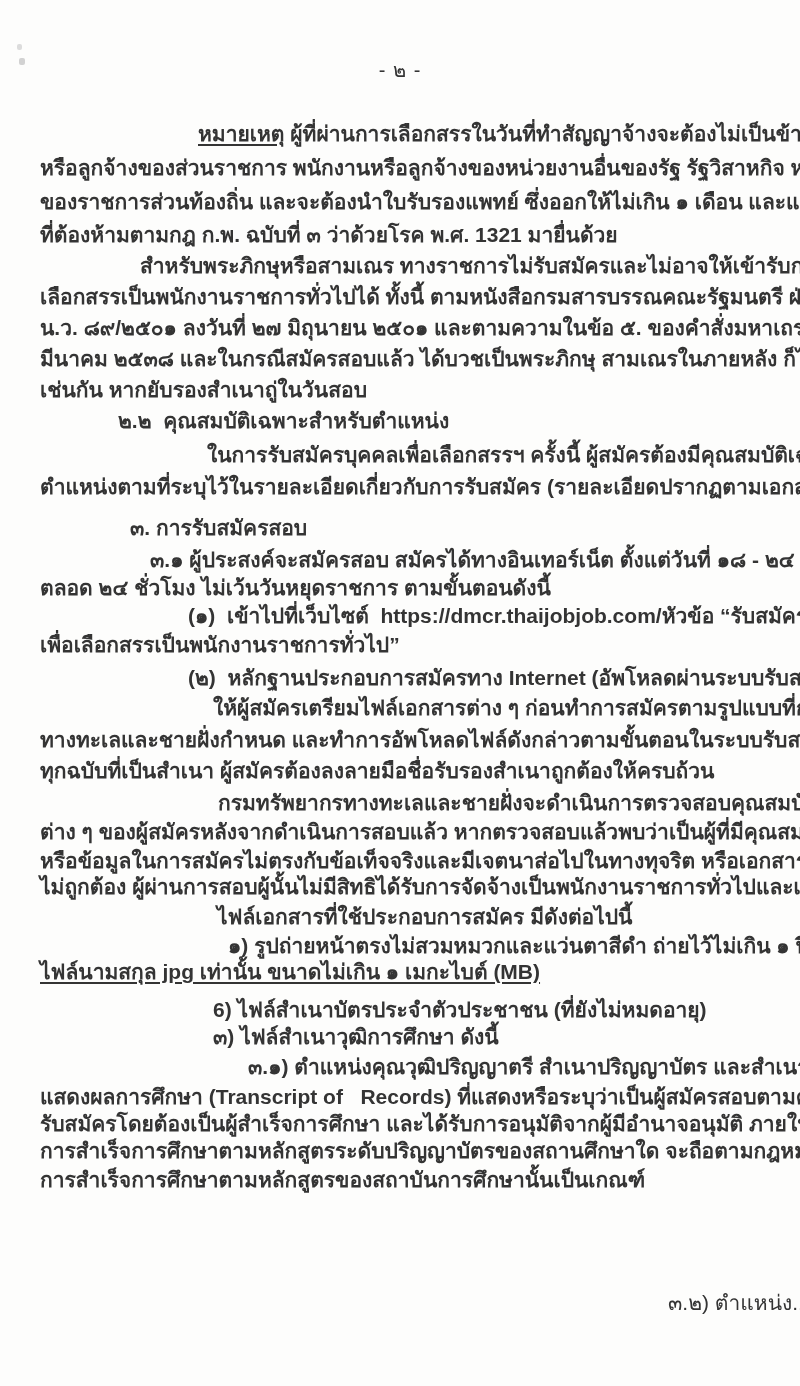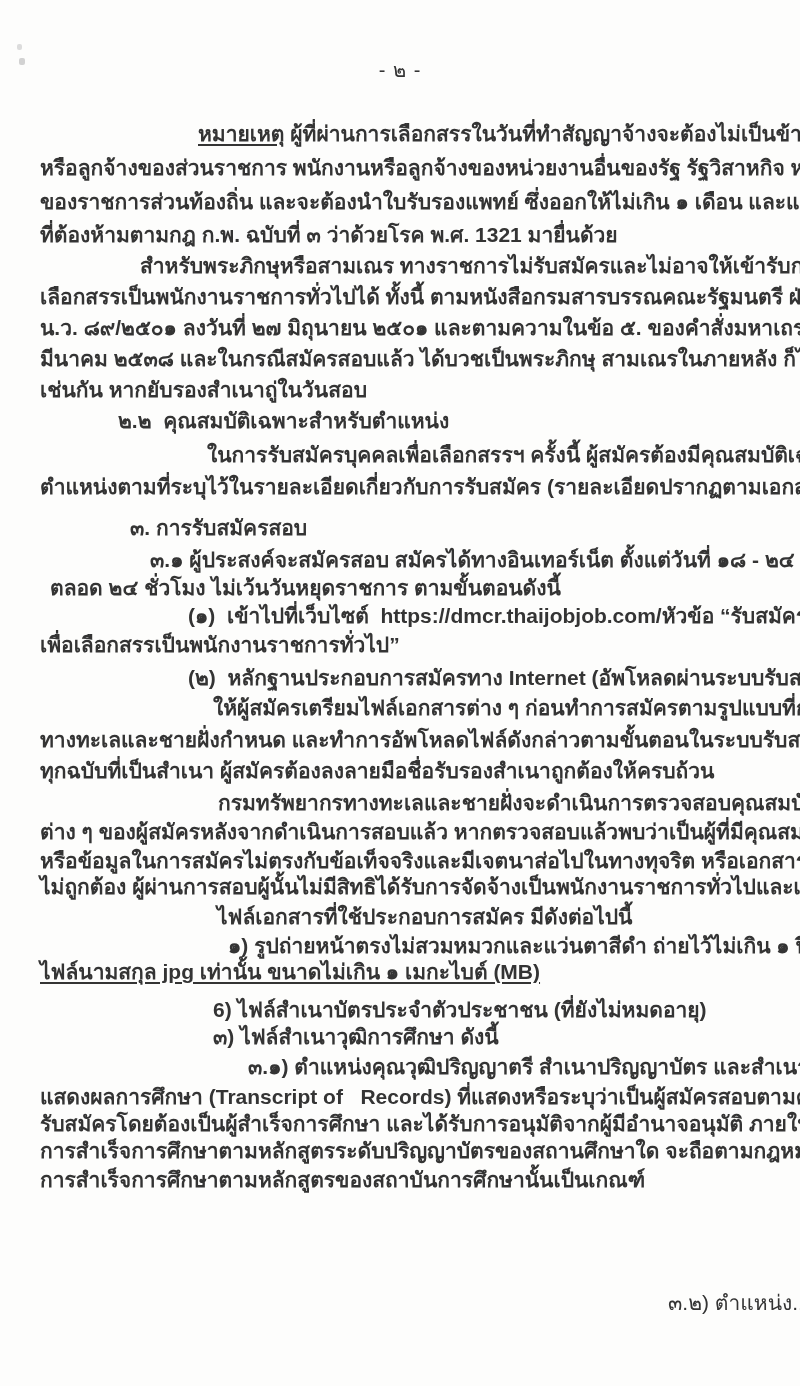--- a/index.html
+++ b/index.html
@@ -63,21 +63,21 @@
       <div class="line" style="top: 252px; left: 140px;"><span>สำหรับพระภิกษุหรือสามเณร ทางราชการไม่รับสมัครและไม่อาจให้เข้ารับการ</span></div>
       <div class="line" style="top: 283px; left: 40px;"><span>เลือกสรรเป็นพนักงานราชการทั่วไปได้ ทั้งนี้ ตามหนังสือกรมสารบรรณคณะรัฐมนตรี ฝ่ายบริหาร ที่</span></div>
       <div class="line" style="top: 314px; left: 40px;"><span>น.ว. ๘๙/๒๕๐๑ ลงวันที่ ๒๗ มิถุนายน ๒๕๐๑ และตามความในข้อ ๕. ของคำสั่งมหาเถรสมาคม ลงวันที่ ๑๗</span></div>
       <div class="line" style="top: 345px; left: 40px;"><span>มีนาคม ๒๕๓๘ และในกรณีสมัครสอบแล้ว ได้บวชเป็นพระภิกษุ สามเณรในภายหลัง ก็ไม่อาจให้เข้าสอบได้</span></div>
       <div class="line" style="top: 376px; left: 40px;"><span>เช่นกัน หากยับรองสำเนาถู่ในวันสอบ</span></div>
       <div class="line" style="top: 407px; left: 118px;"><span>๒.๒  คุณสมบัติเฉพาะสำหรับตำแหน่ง</span></div>
       <div class="line" style="top: 441px; left: 207px;"><span>ในการรับสมัครบุคคลเพื่อเลือกสรรฯ ครั้งนี้ ผู้สมัครต้องมีคุณสมบัติเฉพาะสำหรับ</span></div>
       <div class="line" style="top: 473px; left: 40px;"><span>ตำแหน่งตามที่ระบุไว้ในรายละเอียดเกี่ยวกับการรับสมัคร </span><span class="b">(รายละเอียดปรากฏตามเอกสารแนบท้ายประกาศ)</span></div>
       <div class="line" style="top: 514px; left: 118px; margin-left: 12px;"><span class="b">๓. การรับสมัครสอบ</span></div>
       <div class="line" style="top: 546px; left: 150px;"><span>๓.๑ ผู้ประสงค์จะสมัครสอบ สมัครได้ทางอินเทอร์เน็ต ตั้งแต่วันที่ </span><span class="b">๑๘ - ๒๔ สิงหาคม ๒๕๖๓</span></div>
-      <div class="line" style="top: 574px; left: 50px; text-align: center;"><span>ตลอด ๒๔ ชั่วโมง ไม่เว้นวันหยุดราชการ ตามขั้นตอนดังนี้</span></div>
+      <div class="line" style="top: 574px; left: 40px; text-align: center;"><span>ตลอด ๒๔ ชั่วโมง ไม่เว้นวันหยุดราชการ ตามขั้นตอนดังนี้</span></div>
       <div class="line" style="top: 602px; left: 188px;"><span>(๑)  เข้าไปที่เว็บไซต์  https://dmcr.thaijobjob.com/</span><span class="b">หัวข้อ “รับสมัครบุคคล</span></div>
       <div class="line" style="top: 631px; left: 40px; text-align: right;"><span class="b">เพื่อเลือกสรรเป็นพนักงานราชการทั่วไป”</span></div>
       <div class="line" style="top: 664px; left: 188px;"><span>(๒)  หลักฐานประกอบการสมัครทาง Internet (อัพโหลดผ่านระบบรับสมัครออนไลน์)</span></div>
       <div class="line" style="top: 694px; left: 213px;"><span>ให้ผู้สมัครเตรียมไฟล์เอกสารต่าง ๆ ก่อนทำการสมัครตามรูปแบบที่กรมทรัพยากร</span></div>
       <div class="line" style="top: 726px; left: 40px;"><span>ทางทะเลและชายฝั่งกำหนด และทำการอัพโหลดไฟล์ดังกล่าวตามขั้นตอนในระบบรับสมัครออนไลน์ โดยเอกสาร</span></div>
       <div class="line" style="top: 757px; left: 40px;"><span>ทุกฉบับที่เป็นสำเนา ผู้สมัครต้องลงลายมือชื่อรับรองสำเนาถูกต้องให้ครบถ้วน</span></div>
       <div class="line" style="top: 789px; left: 218px;"><span>กรมทรัพยากรทางทะเลและชายฝั่งจะดำเนินการตรวจสอบคุณสมบัติและเอกสาร</span></div>
       <div class="line" style="top: 818px; left: 40px;"><span>ต่าง ๆ ของผู้สมัครหลังจากดำเนินการสอบแล้ว หากตรวจสอบแล้วพบว่าเป็นผู้ที่มีคุณสมบัติไม่เป็นไปตามประกาศ</span></div>
       <div class="line" style="top: 847px; left: 40px;"><span>หรือข้อมูลในการสมัครไม่ตรงกับข้อเท็จจริงและมีเจตนาส่อไปในทางทุจริต หรือเอกสารที่ส่งมาทางระบบออนไลน์</span></div>
       <div class="line" style="top: 873px; left: 40px;"><span>ไม่ถูกต้อง ผู้ผ่านการสอบผู้นั้นไม่มีสิทธิได้รับการจัดจ้างเป็นพนักงานราชการทั่วไปและเรียกร้องสิทธิใด ๆ ทั้งสิ้น</span></div>

